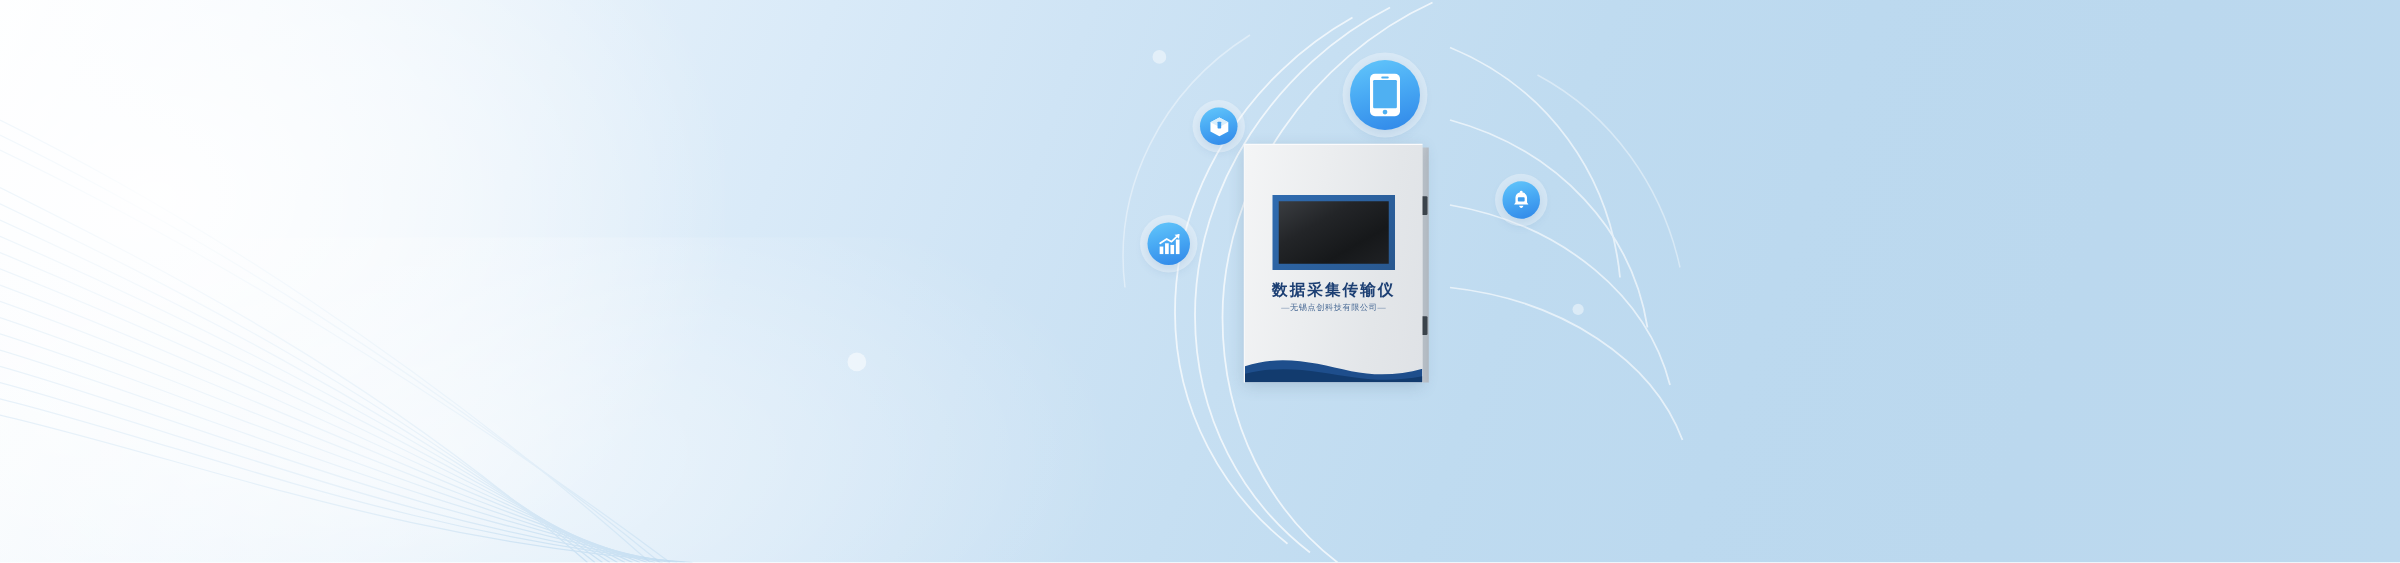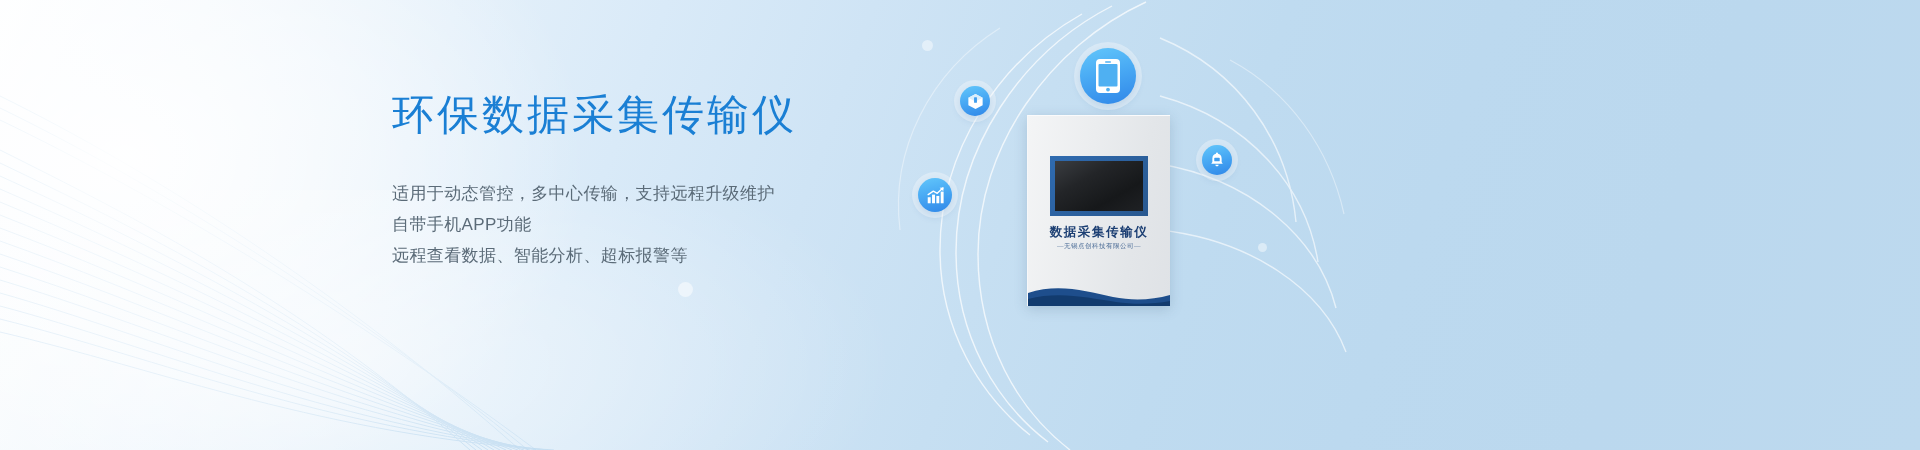--- a/index.html
+++ b/index.html
@@ -93,21 +93,20 @@
   .device-body {
     position: absolute;
     left: 0;
     top: 0;
     width: 142px;
     height: 190px;
     background: linear-gradient(100deg, #f4f5f6 0%, #ebedef 40%, #e3e6e9 72%, #dfe2e6 100%);
     box-shadow: 0 3px 12px rgba(60,90,120,0.22);
     border-top: 1px solid #fbfbfc;
     border-left: 1px solid #f7f8f9;
-    margin-left: 32px;
   }
   .device-side {
     position: absolute;
     left: 142px;
     top: 3px;
     width: 6px;
     height: 188px;
     background: linear-gradient(90deg, #c9ced4 0%, #b6bcc3 100%);
   }
   .device-tab {
@@ -241,26 +240,20 @@
     </g>
   </svg>
 
   <div class="glow-left"></div>
   <div class="glow-bottom"></div>
 
   <div class="deco-dot d1"></div>
   <div class="deco-dot d2"></div>
   <div class="deco-dot d3"></div>
 
-  <div class="text-block">
-    <h1 class="headline">环保数据采集传输仪</h1>
-    <p class="sub-line">适用于动态管控，多中心传输，支持远程升级维护</p>
-    <p class="sub-line">自带手机APP功能</p>
-    <p class="sub-line">远程查看数据、智能分析、超标报警等</p>
-  </div>
 
   <div class="device-wrap">
     <div class="device-side"></div>
     <div class="device-tab t1"></div>
     <div class="device-tab t2"></div>
 
     <div class="device-body">
       <div class="screen-frame">
         <div class="screen-glass"></div>
       </div>

